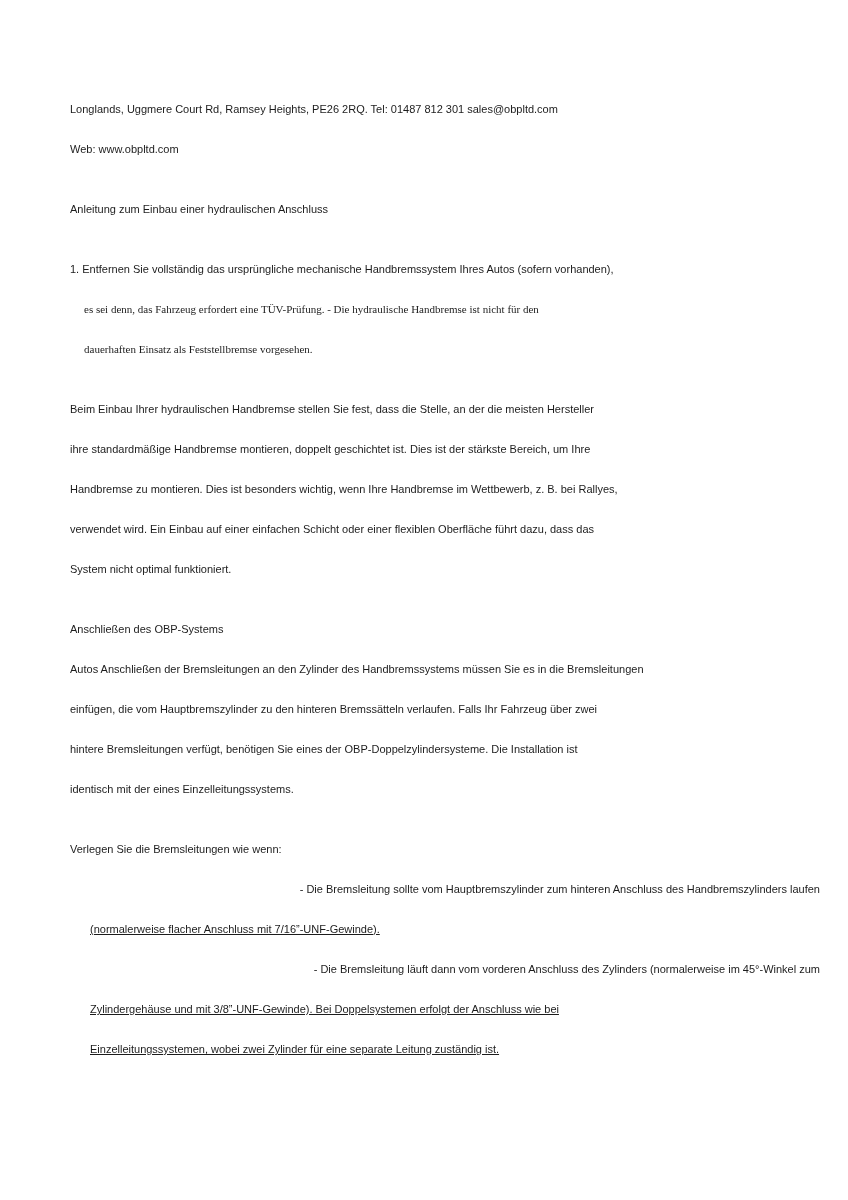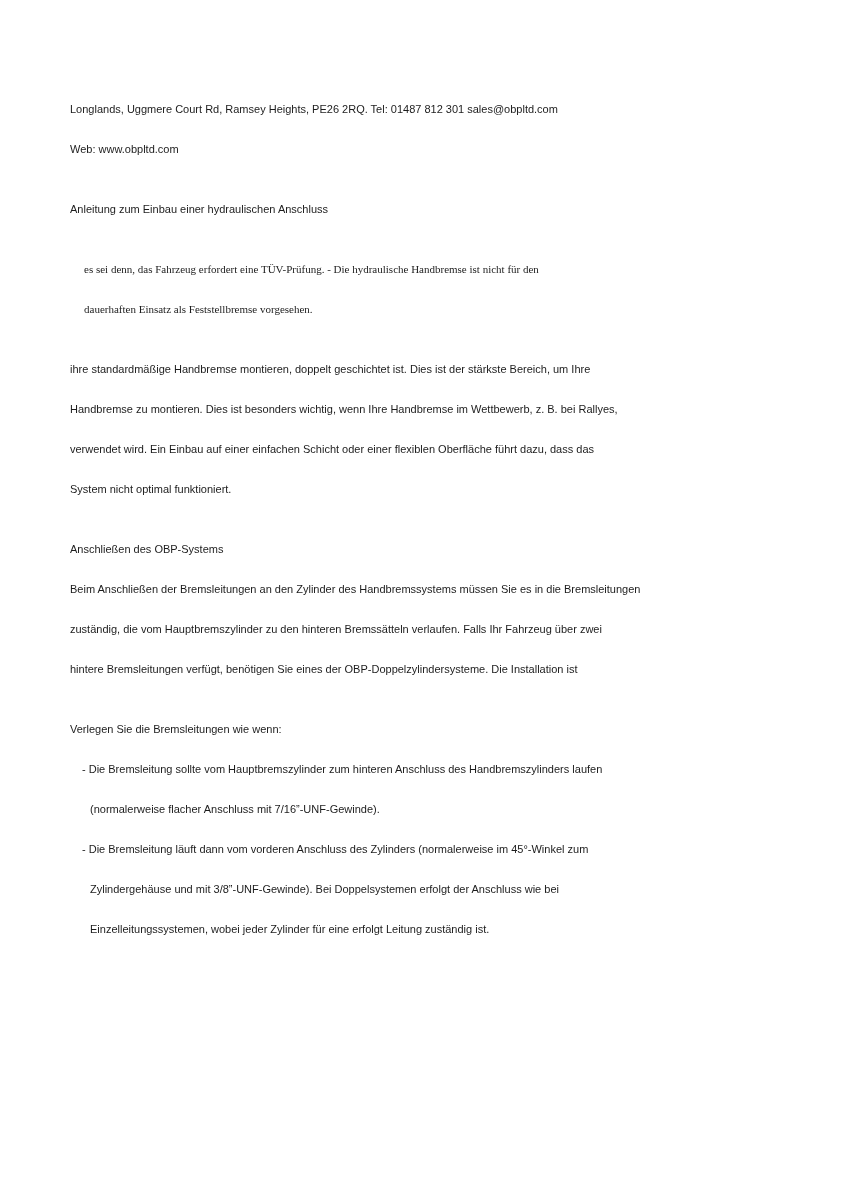--- a/index.html
+++ b/index.html
@@ -25,60 +25,65 @@
   .line {
     line-height: 40px;
     white-space: nowrap;
   }
   .indent-step {
     padding-left: 14px;
     font-family: Liberation Serif, serif;
   }
   .indent-bullet {
     padding-left: 12px;
+    text-align: right;
   }
   .indent-cont {
     padding-left: 20px;
+    text-decoration: underline;
   }
 </style>
 </head>
 <body>
 
 <div class="doc">
 
   <div class="block">
     <div class="line">Longlands, Uggmere Court Rd, Ramsey Heights, PE26 2RQ. Tel: 01487 812 301 sales@obpltd.com</div>
     <div class="line">Web: www.obpltd.com</div>
   </div>
 
   <div class="block">
     <div class="line">Anleitung zum Einbau einer hydraulischen Anschluss</div>
   </div>
 
   <div class="block">
+    <div class="line">1. Entfernen Sie vollständig das ursprüngliche mechanische Handbremssystem Ihres Autos (sofern vorhanden),</div>
     <div class="line indent-step">es sei denn, das Fahrzeug erfordert eine TÜV-Prüfung. - Die hydraulische Handbremse ist nicht für den</div>
     <div class="line indent-step">dauerhaften Einsatz als Feststellbremse vorgesehen.</div>
   </div>
 
   <div class="block">
+    <div class="line">Beim Einbau Ihrer hydraulischen Handbremse stellen Sie fest, dass die Stelle, an der die meisten Hersteller</div>
     <div class="line">ihre standardmäßige Handbremse montieren, doppelt geschichtet ist. Dies ist der stärkste Bereich, um Ihre</div>
     <div class="line">Handbremse zu montieren. Dies ist besonders wichtig, wenn Ihre Handbremse im Wettbewerb, z. B. bei Rallyes,</div>
     <div class="line">verwendet wird. Ein Einbau auf einer einfachen Schicht oder einer flexiblen Oberfläche führt dazu, dass das</div>
     <div class="line">System nicht optimal funktioniert.</div>
   </div>
 
   <div class="block">
     <div class="line">Anschließen des OBP-Systems</div>
-    <div class="line">Beim Anschließen der Bremsleitungen an den Zylinder des Handbremssystems müssen Sie es in die Bremsleitungen</div>
-    <div class="line">zuständig, die vom Hauptbremszylinder zu den hinteren Bremssätteln verlaufen. Falls Ihr Fahrzeug über zwei</div>
+    <div class="line">Autos Anschließen der Bremsleitungen an den Zylinder des Handbremssystems müssen Sie es in die Bremsleitungen</div>
+    <div class="line">einfügen, die vom Hauptbremszylinder zu den hinteren Bremssätteln verlaufen. Falls Ihr Fahrzeug über zwei</div>
     <div class="line">hintere Bremsleitungen verfügt, benötigen Sie eines der OBP-Doppelzylindersysteme. Die Installation ist</div>
+    <div class="line">identisch mit der eines Einzelleitungssystems.</div>
   </div>
 
   <div class="block">
     <div class="line">Verlegen Sie die Bremsleitungen wie wenn:</div>
     <div class="line indent-bullet">- Die Bremsleitung sollte vom Hauptbremszylinder zum hinteren Anschluss des Handbremszylinders laufen</div>
     <div class="line indent-cont">(normalerweise flacher Anschluss mit 7/16”-UNF-Gewinde).</div>
     <div class="line indent-bullet">- Die Bremsleitung läuft dann vom vorderen Anschluss des Zylinders (normalerweise im 45°-Winkel zum</div>
     <div class="line indent-cont">Zylindergehäuse und mit 3/8”-UNF-Gewinde). Bei Doppelsystemen erfolgt der Anschluss wie bei</div>
-    <div class="line indent-cont">Einzelleitungssystemen, wobei jeder Zylinder für eine erfolgt Leitung zuständig ist.</div>
+    <div class="line indent-cont">Einzelleitungssystemen, wobei zwei Zylinder für eine separate Leitung zuständig ist.</div>
   </div>
 
 </div>
 
 </body></html>

